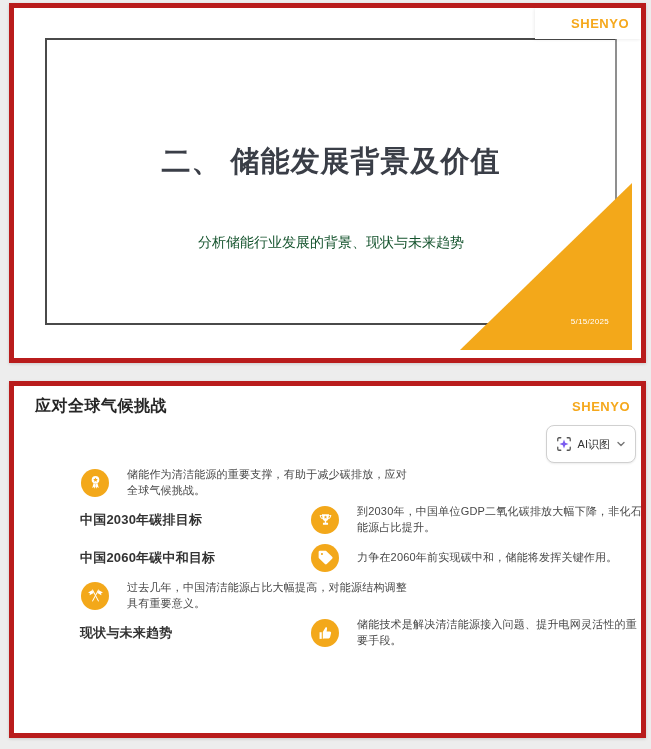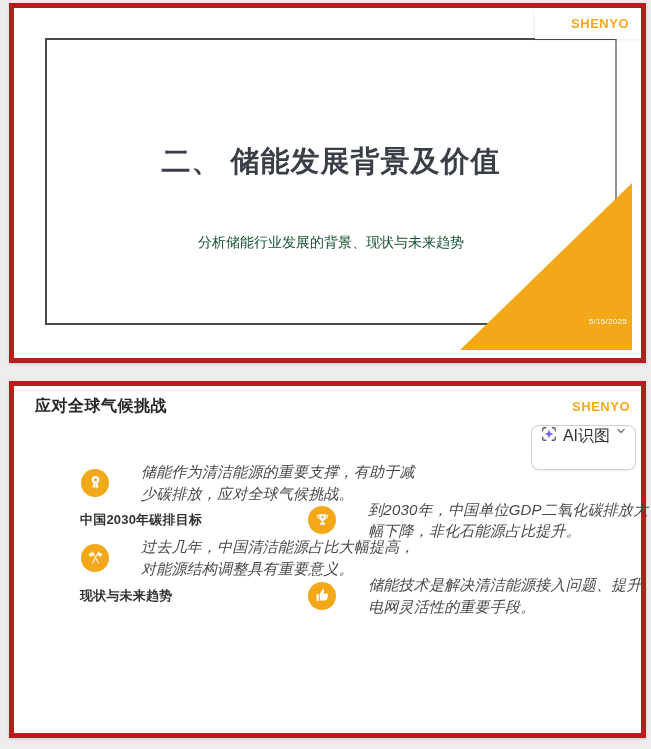--- a/index.html
+++ b/index.html
@@ -41,57 +41,57 @@
     position:absolute; left:31px; width:572px; top:226px;
     text-align:center; font-size:14px; color:#14532d; z-index:2;
   }
   .s1-triangle {
     position:absolute; left:446px; top:175px; width:172px; height:167px;
     background:#F3A81A;
     clip-path:polygon(100% 0, 100% 100%, 0 100%);
     z-index:1;
   }
   .s1-date {
-    position:absolute; right:5px; bottom:24px;
+    position:absolute; right:23px; bottom:24px;
     color:#FFFFFF; font-size:8px; letter-spacing:.3px;
   }
   
   .slide2 { top:381px; height:357px; }
   .s2-title {
     position:absolute; left:21px; top:10px;
     font-size:16px; font-weight:bold; color:#262626; letter-spacing:.5px;
   }
   .s2-logo { position:absolute; top:13px; right:11px; }
   .ai-button {
-    position:absolute; top:39px; right:5px; height:45px;
-    display:flex; gap:6px; padding:0 9px;
+    position:absolute; top:39px; right:5px; height:38px;
+    display:flex; align-items:center; gap:6px; padding:0 9px;
     background:#FFFFFF; border:1px solid #D0D0D0; border-radius:8px;
     box-shadow:0 1px 2px rgba(0,0,0,.08); cursor:pointer;
-    font-size:16px; color:#333333;
+    font-size:11px; color:#333333;
   }
   .ai-button svg { display:block; }
   .rows { position:absolute; left:0; top:78px; width:637px; }
   .row {
     display:flex; align-items:center; height:37.6px; padding-left:66px;
   }
   .row-label {
     width:230px; font-size:13px; font-weight:bold; color:#333333;
     letter-spacing:.2px;
   }
   .row-iconwrap {
     width:30px; display:flex; align-items:center; justify-content:center;
   }
   .icon-circle {
     width:28px; height:28px; border-radius:50%; background:#F3A81A;
     display:flex; align-items:center; justify-content:center;
   }
   .icon-circle svg { width:17px; height:17px; display:block; }
   .row-desc {
-    margin-left:31px; width:286px; font-size:15px; color:#474747;
-    line-height:1.45; letter-spacing:.2px;font-style:italic;
+    margin-left:17px; width:286px; font-size:11px; color:#474747;
+    line-height:1.45; letter-spacing:.2px;
   }
 </style>
 </head>
 <body>
 
 <div class="slide-card slide1">
   <div class="s1-frame"></div>
 
   <div class="s1-logo-box">
     <span class="brand-text">SHENYO</span>
@@ -151,20 +151,31 @@
         <div class="icon-circle">
           <svg viewBox="0 0 24 24" fill="#fff">
             <path d="M7 3h10v1.2h3.2c0 3.1-1.9 5.3-4.4 5.9A5.2 5.2 0 0 1 13 12.8v2.4h2.6V18H8.4v-2.8H11v-2.4a5.2 5.2 0 0 1-2.8-2.7C5.7 9.5 3.8 7.3 3.8 4.2H7V3zM5.3 5.4c.2 1.7 1.2 3 2.6 3.6-.4-1.1-.6-2.3-.6-3.6H5.3zm13.4 0h-2c0 1.3-.2 2.5-.6 3.6 1.4-.6 2.4-1.9 2.6-3.6z"></path>
             <path fill="#F3A81A" d="M12 5l.7 1.5 1.6.2-1.2 1.1.3 1.6-1.4-.8-1.4.8.3-1.6-1.2-1.1 1.6-.2z"></path>
           </svg>
         </div>
       </div>
       <div class="row-desc">到2030年，中国单位GDP二氧化碳排放大幅下降，非化石能源占比提升。</div>
     </div>
 
+    <div class="row">
+      <div class="row-label">中国2060年碳中和目标</div>
+      <div class="row-iconwrap">
+        <div class="icon-circle">
+          <svg viewBox="0 0 24 24">
+            <path fill="#fff" fill-rule="evenodd" d="M13 2.7l8.4 8.4a1.8 1.8 0 0 1 0 2.6l-7.6 7.6a1.8 1.8 0 0 1-2.6 0L2.8 12.9A1.8 1.8 0 0 1 2.3 11.6V4.1a1.8 1.8 0 0 1 1.8-1.8h7.5c.5 0 1 .2 1.4.4zM7 5.6A1.5 1.5 0 1 0 7 8.6 1.5 1.5 0 0 0 7 5.6z"></path>
+          </svg>
+        </div>
+      </div>
+      <div class="row-desc">力争在2060年前实现碳中和，储能将发挥关键作用。</div>
+    </div>
 
     <div class="row">
       <div class="row-iconwrap">
         <div class="icon-circle">
           <svg viewBox="0 0 24 24" fill="#fff">
             <g transform="rotate(28 12 12)">
               <rect x="11.35" y="2.5" width="1.3" height="19" rx=".65"></rect>
               <path d="M12.65 3.2h6.6l-1.8 2.3 1.8 2.3h-6.6z"></path>
             </g>
             <g transform="rotate(-28 12 12)">

